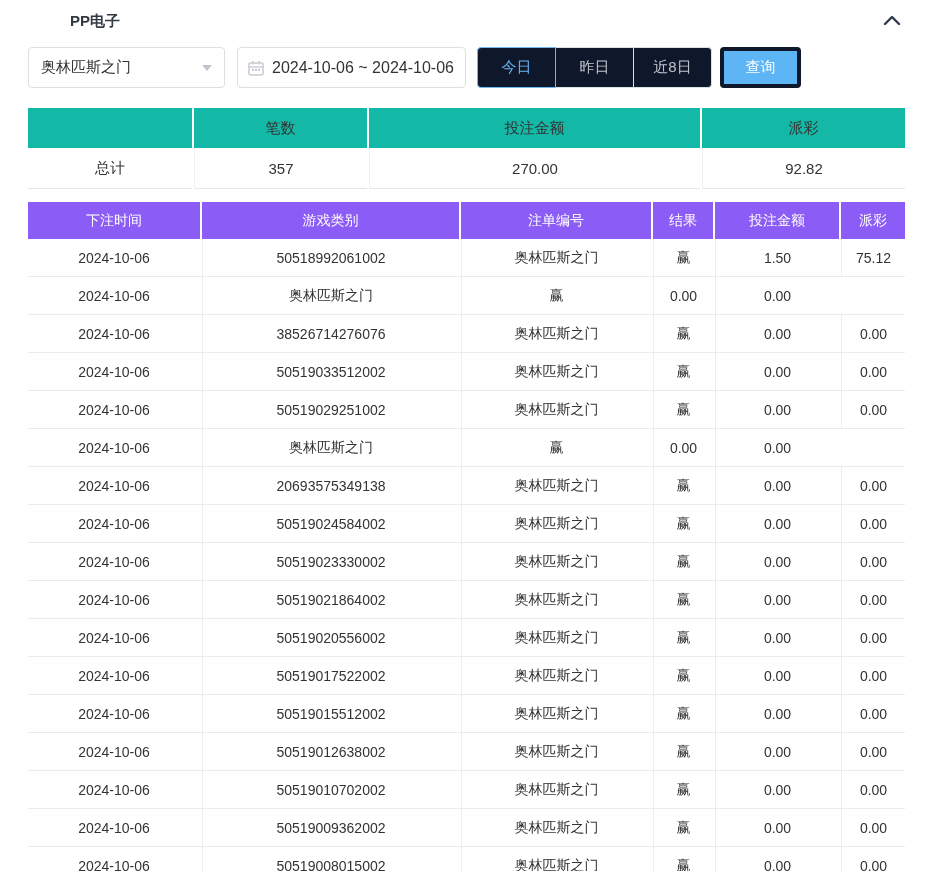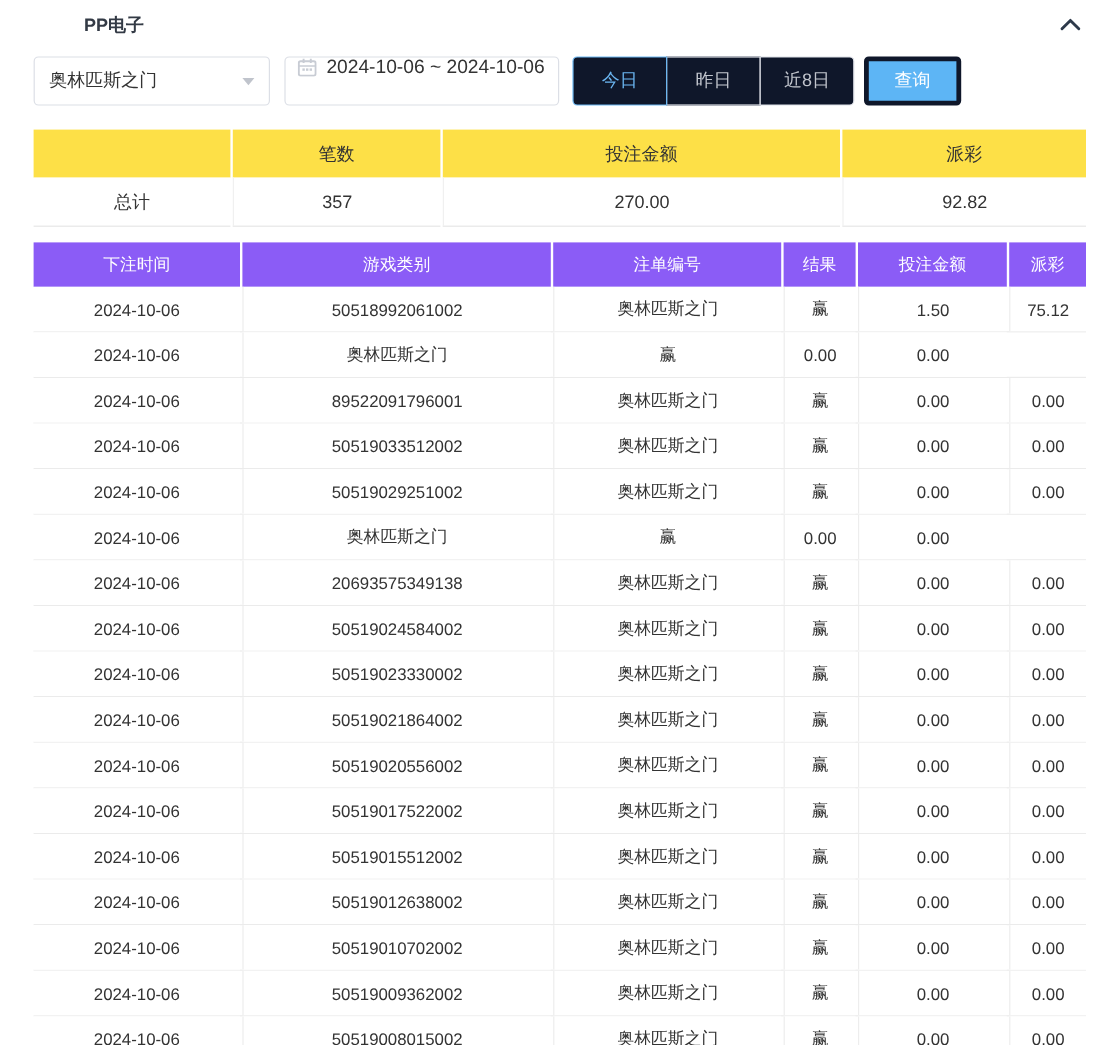--- a/index.html
+++ b/index.html
@@ -11,35 +11,35 @@
   .title-row { display: flex; align-items: center; justify-content: space-between; height: 26px; margin-left: 42px; }
   .page-title { font-size: 15px; font-weight: bold; color: #333a45; }
   .collapse-btn { width: 26px; height: 26px; display: flex; align-items: center; justify-content: center; cursor: pointer; background: none; border: none; }
 
   
   .filter-row { display: flex; align-items: center; margin-top: 13px; height: 41px; }
   .select-box { width: 197px; height: 41px; border: 1px solid #dcdfe6; border-radius: 4px;
     display: flex; align-items: center; justify-content: space-between; padding: 0 12px; font-size: 15px; color: #333; background: #fff; cursor: pointer; }
   .caret-down { width: 0; height: 0; border-left: 5px solid transparent; border-right: 5px solid transparent; border-top: 6px solid #c0c4cc; }
   .date-box { width: 229px; height: 41px; border: 1px solid #dcdfe6; border-radius: 4px;
-    display: flex; align-items: flex-start; padding: 0 10px; margin-left: 12px; font-size: 16px; color: #333; background: #fff; cursor: pointer; }
+    display: flex; align-items: center; padding: 0 10px; margin-left: 12px; font-size: 16px; color: #333; background: #fff; cursor: pointer; }
   .date-box .cal { margin-right: 8px; display: flex; }
   .btn-group { display: flex; margin-left: 11px; }
   .seg-btn { height: 41px; width: 79px; background: #0f172a; border: 1px solid #dcdfe6; color: #c0c4cc;
     font-size: 15px; cursor: pointer; margin-left: -1px; font-family: inherit; }
   .seg-btn:first-child { margin-left: 0; border-radius: 4px 0 0 4px; }
   .seg-btn:last-child { border-radius: 0 4px 4px 0; }
   .seg-btn.active { border-color: #6db8f2; color: #6ab5f0; position: relative; z-index: 1; }
   .query-btn { height: 41px; width: 81px; margin-left: 8px; background: #5db5f5; border: 4px solid #0f172a;
     border-radius: 4px; color: #fff; font-size: 15px; cursor: pointer; font-family: inherit; }
 
   
   .summary { margin-top: 20px; }
   .summary .srow { display: grid; grid-template-columns: 164px 173px 331px 1fr; column-gap: 2px; }
-  .summary .shead .cell { background: #fde047; height: 40px; color: #333; }
+  .summary .shead .cell { background: #14b8a6; height: 40px; color: #333; }
   .summary .cell { display: flex; align-items: center; justify-content: center; font-size: 15px; }
   .summary .sbody .cell { height: 41px; background: #fff; border-bottom: 1px solid #e6e6e6; }
   .summary .sbody .cell + .cell { border-left: 1px solid #f0f0f0; }
 
   
   .main-table { margin-top: 13px; }
   .trow { display: grid; grid-template-columns: 172px 257px 190px 60px 124px 1fr; column-gap: 2px; }
   .thead .cell { background: #8b5cf6; color: #fff; font-weight: normal; height: 37px; text-align: right; }
   .cell { display: flex; align-items: center; justify-content: center; font-size: 14px; }
   .tbody .trow { border-bottom: 1px solid #ebebeb; }
@@ -130,21 +130,21 @@
         <div class="trow">
           <div class="cell">2024-10-06</div>
           <div class="cell">奥林匹斯之门</div>
           <div class="cell">赢</div>
           <div class="cell">0.00</div>
           <div class="cell">0.00</div>
         </div>
 
         <div class="trow">
           <div class="cell">2024-10-06</div>
-          <div class="cell">89522091796001</div>
+          <div class="cell">38526714276076</div>
           <div class="cell">奥林匹斯之门</div>
           <div class="cell">赢</div>
           <div class="cell">0.00</div>
           <div class="cell">0.00</div>
         </div>
 
         <div class="trow">
           <div class="cell">2024-10-06</div>
           <div class="cell">50519033512002</div>
           <div class="cell">奥林匹斯之门</div>

